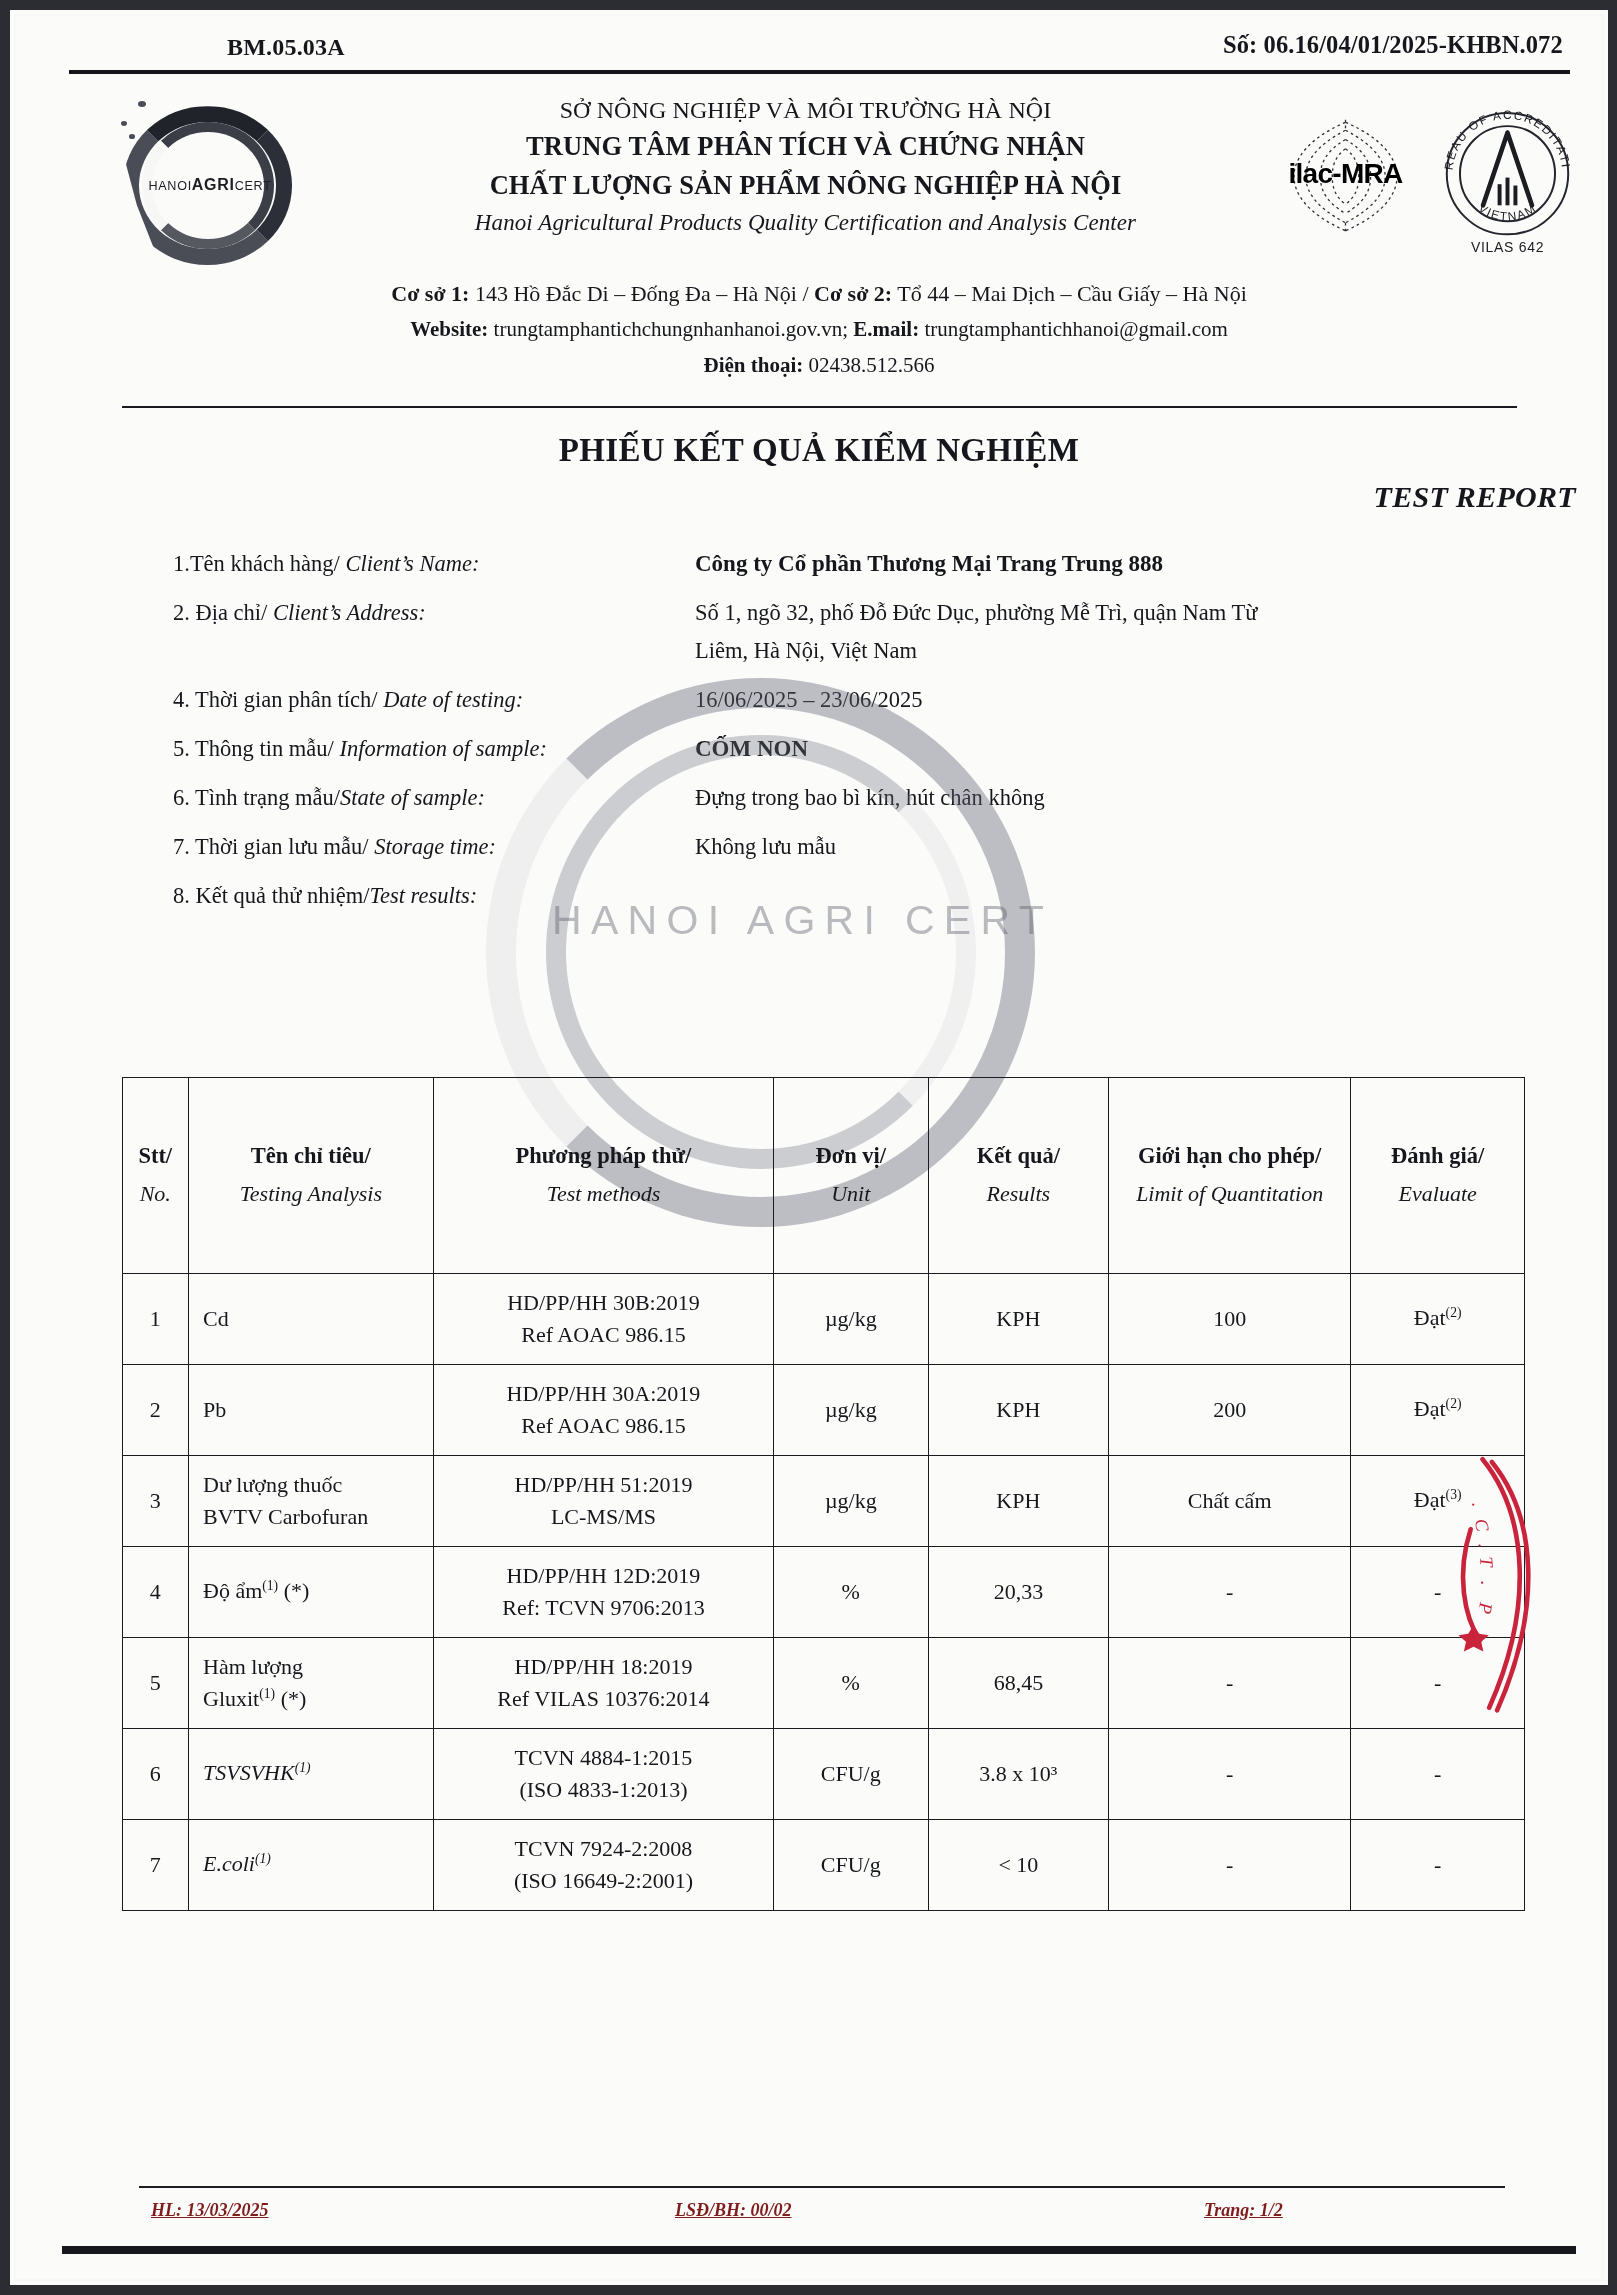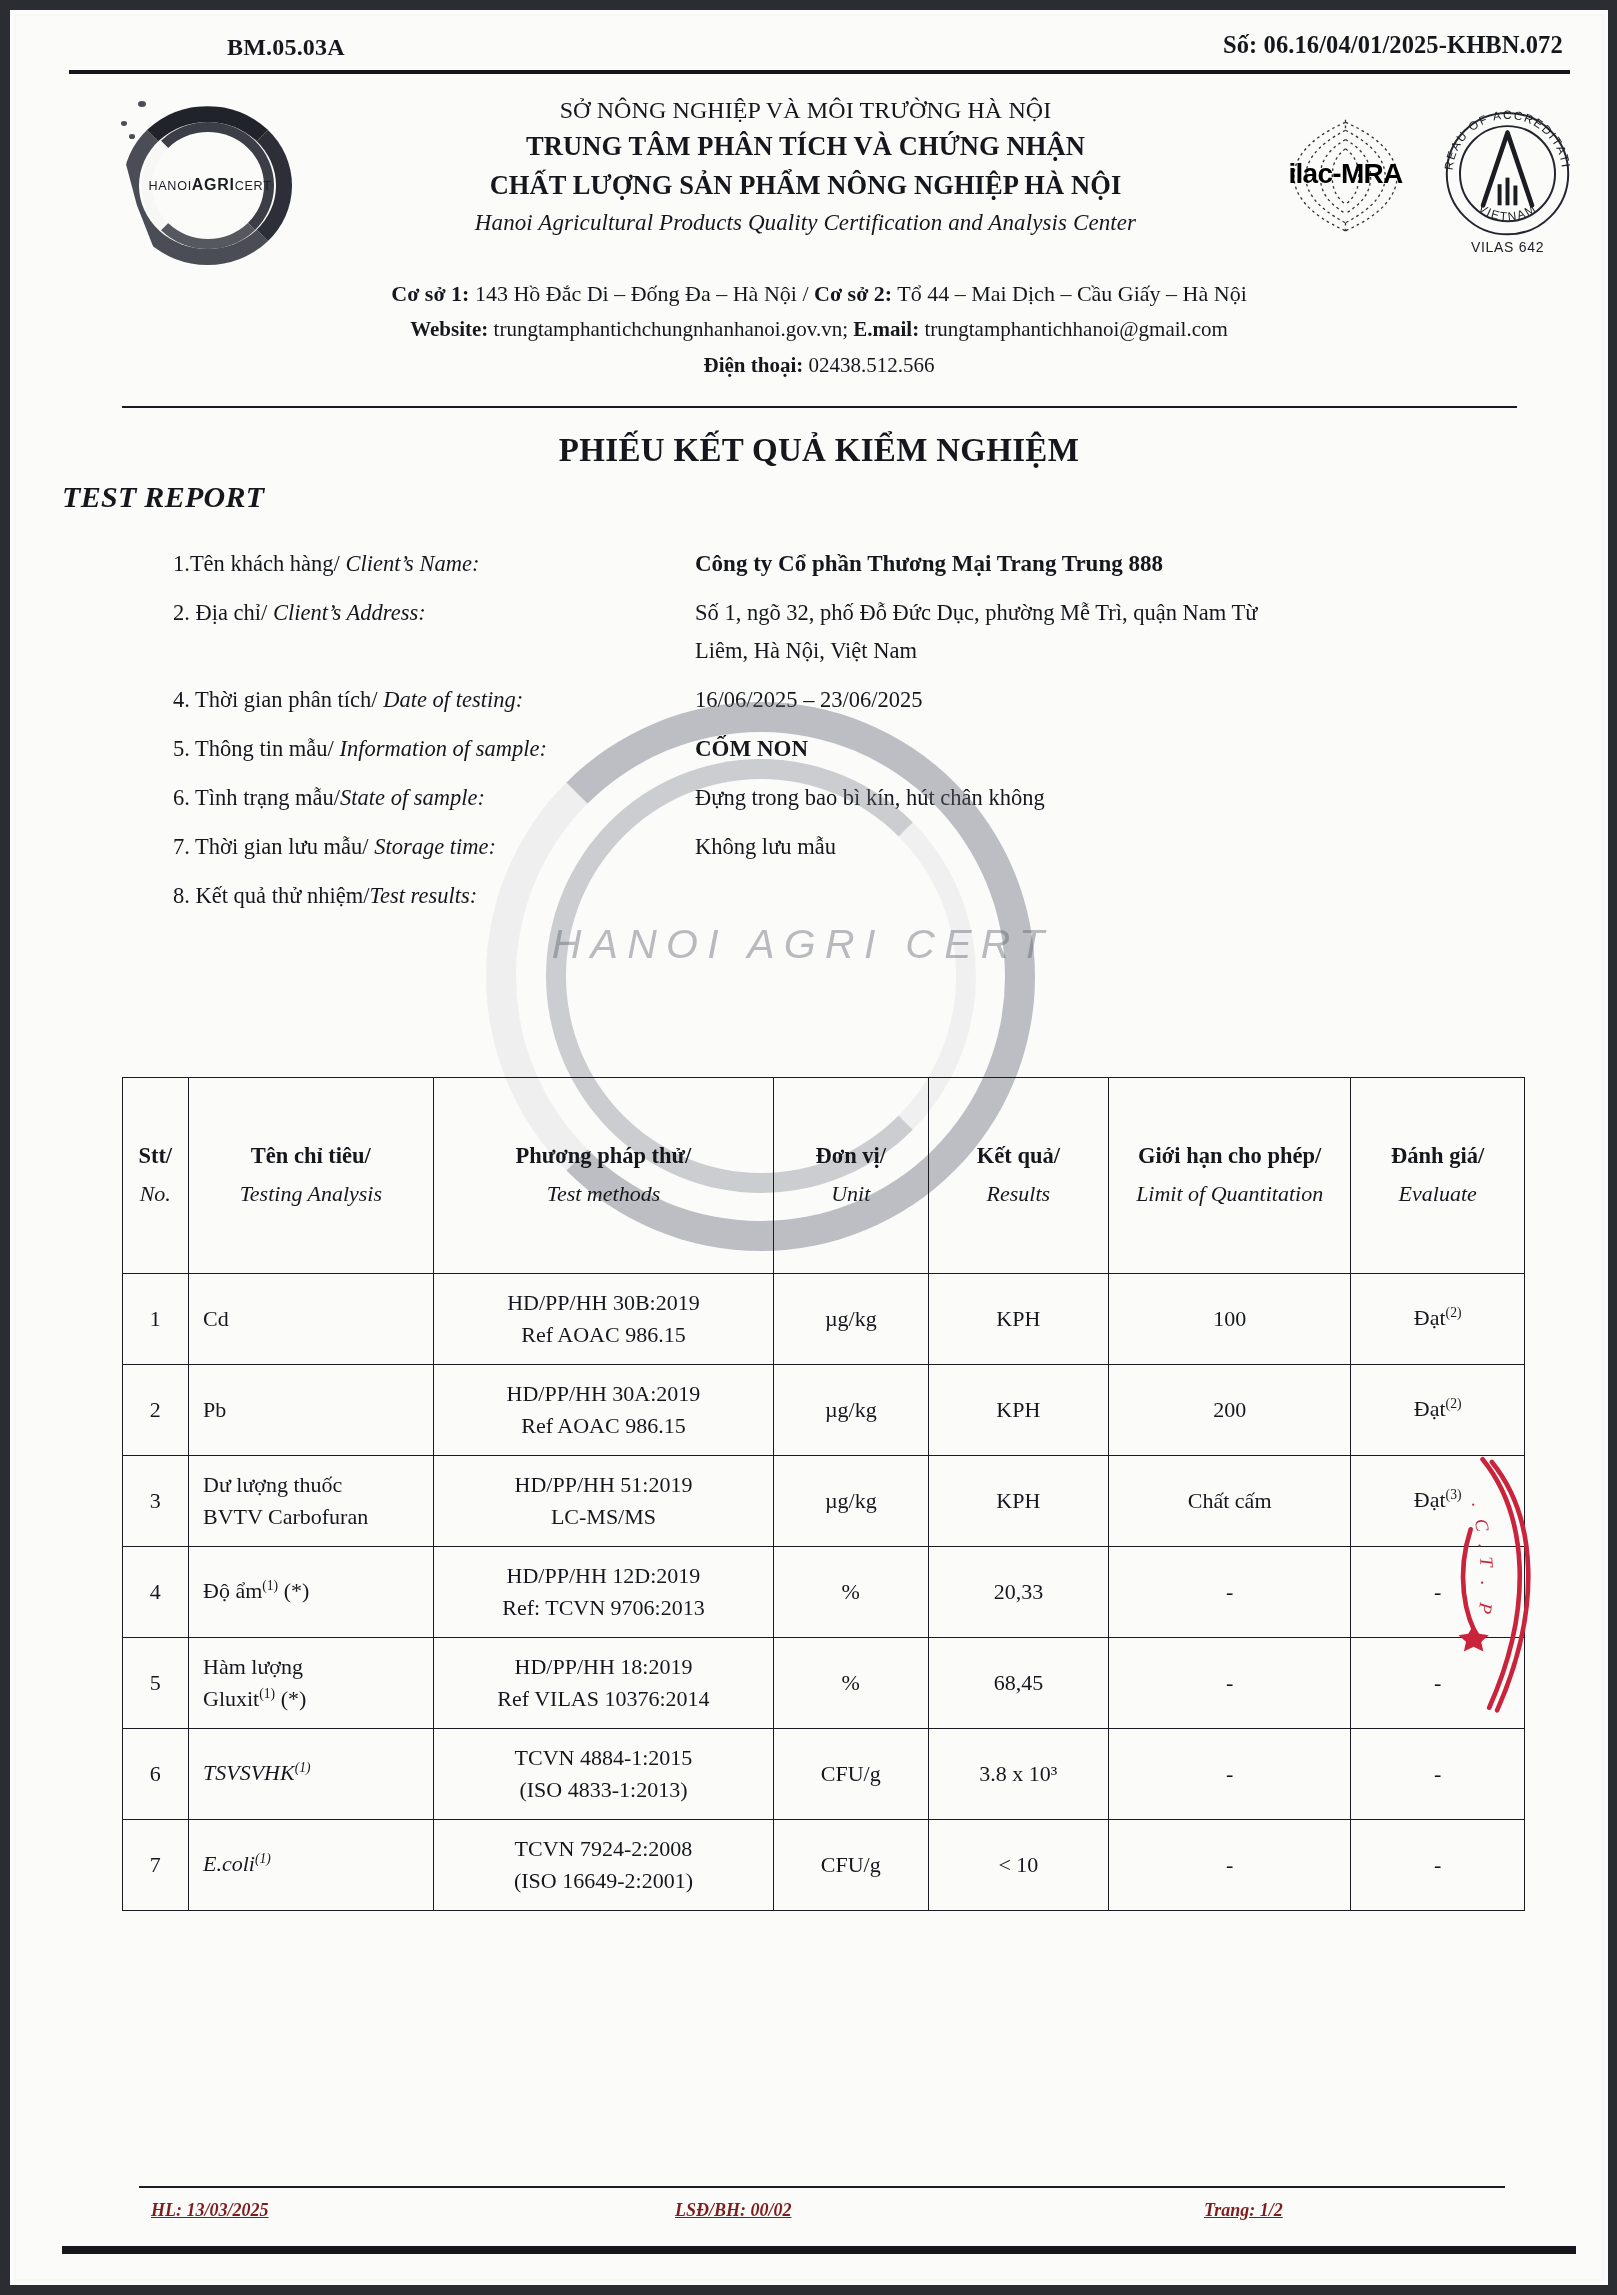--- a/index.html
+++ b/index.html
@@ -97,43 +97,43 @@
   .rule{
     position:absolute; left:60px; top:377px; width:1395px; height:2.6px; background:#191b20;
   }
 
   
   .title-vi{
     position:absolute; left:0; top:403px; width:1514px; text-align:center;
     font-size:33px; font-weight:bold; letter-spacing:0.3px;
   }
   .title-en{
-    position:absolute; left:0; top:451px; width:1514px; text-align:left;
+    position:absolute; left:0; top:451px; width:1514px; text-align:right;
     font-size:30px; font-weight:bold; font-style:italic; letter-spacing:0.3px;
   }
 
   
   .info{ position:absolute; left:111px; top:522px; width:1362px; }
   .info .row{ position:relative; min-height:41px; }
   .info .lbl{
     position:absolute; left:0; top:0; width:522px; font-size:22.5px; white-space:nowrap;
   }
   .info .lbl i{ font-style:italic; }
   .info .val{
     position:absolute; left:522px; top:0; width:840px; font-size:22.5px;
   }
   .info .val.bold{ font-weight:bold; font-size:23px; }
   .info .val2{
     position:absolute; left:522px; top:38px; width:840px; font-size:22.5px;
   }
 
   
   .wm{
-    position:absolute; left:390px; top:647px; width:668px; height:608px;
-    pointer-events:none; z-index:5;font-style:italic;
+    position:absolute; left:390px; top:623px; width:668px; height:608px;
+    pointer-events:none; z-index:5;
   }
   .wm .ring1{
     position:absolute; left:34px; top:26.5px; width:549px; height:549px;
     border-radius:50%; border:30px solid rgba(96,100,112,.40);
     border-left-color:rgba(150,153,163,.12);
   }
   .wm .ring2{
     position:absolute; left:94px; top:83px; width:430px; height:434px;
     border-radius:50%; border:20px solid rgba(110,114,126,.33);
     border-right-color:rgba(150,153,163,.10);

